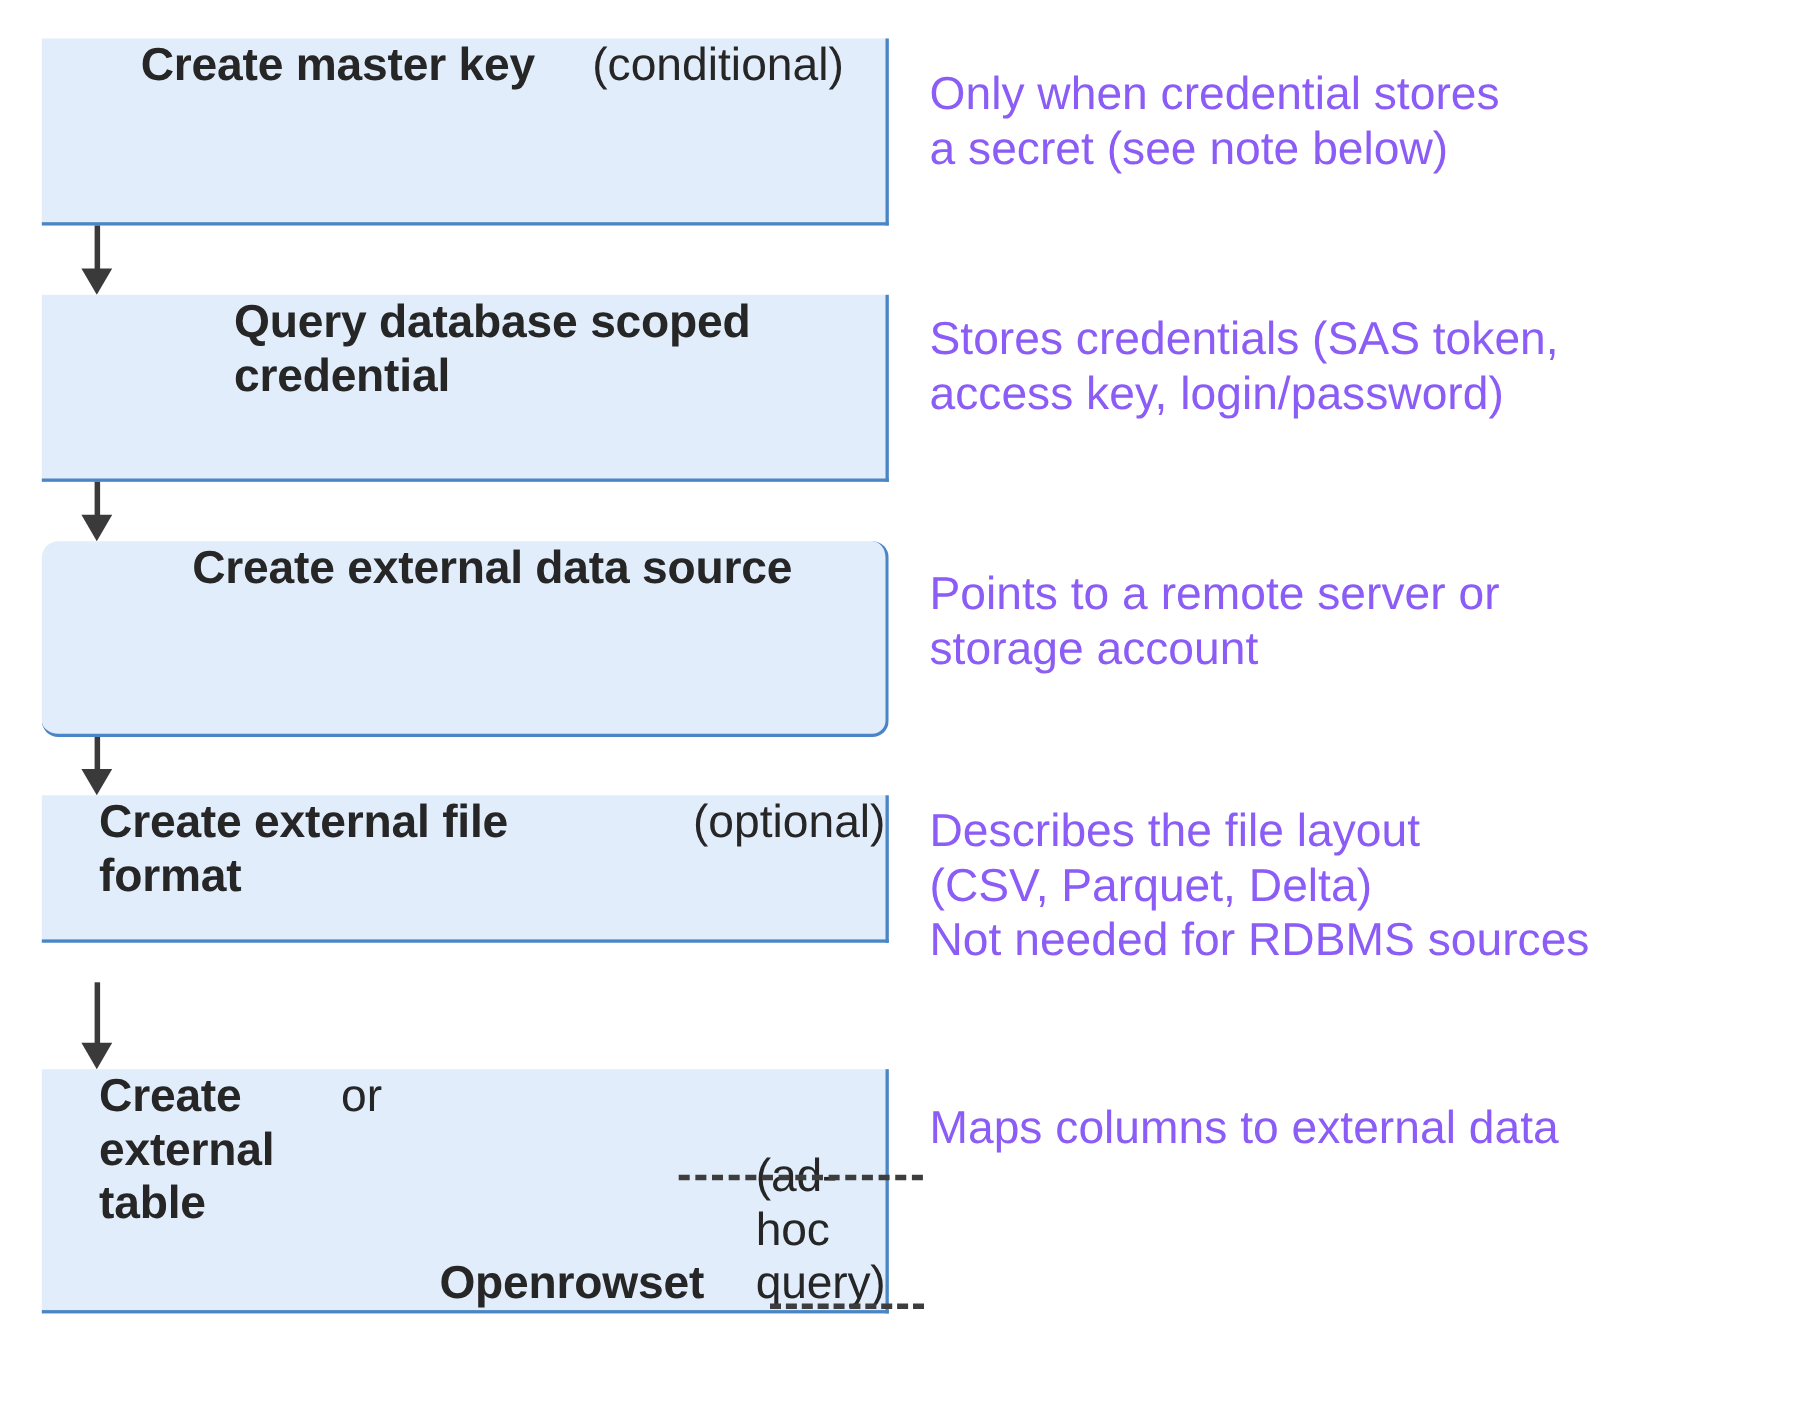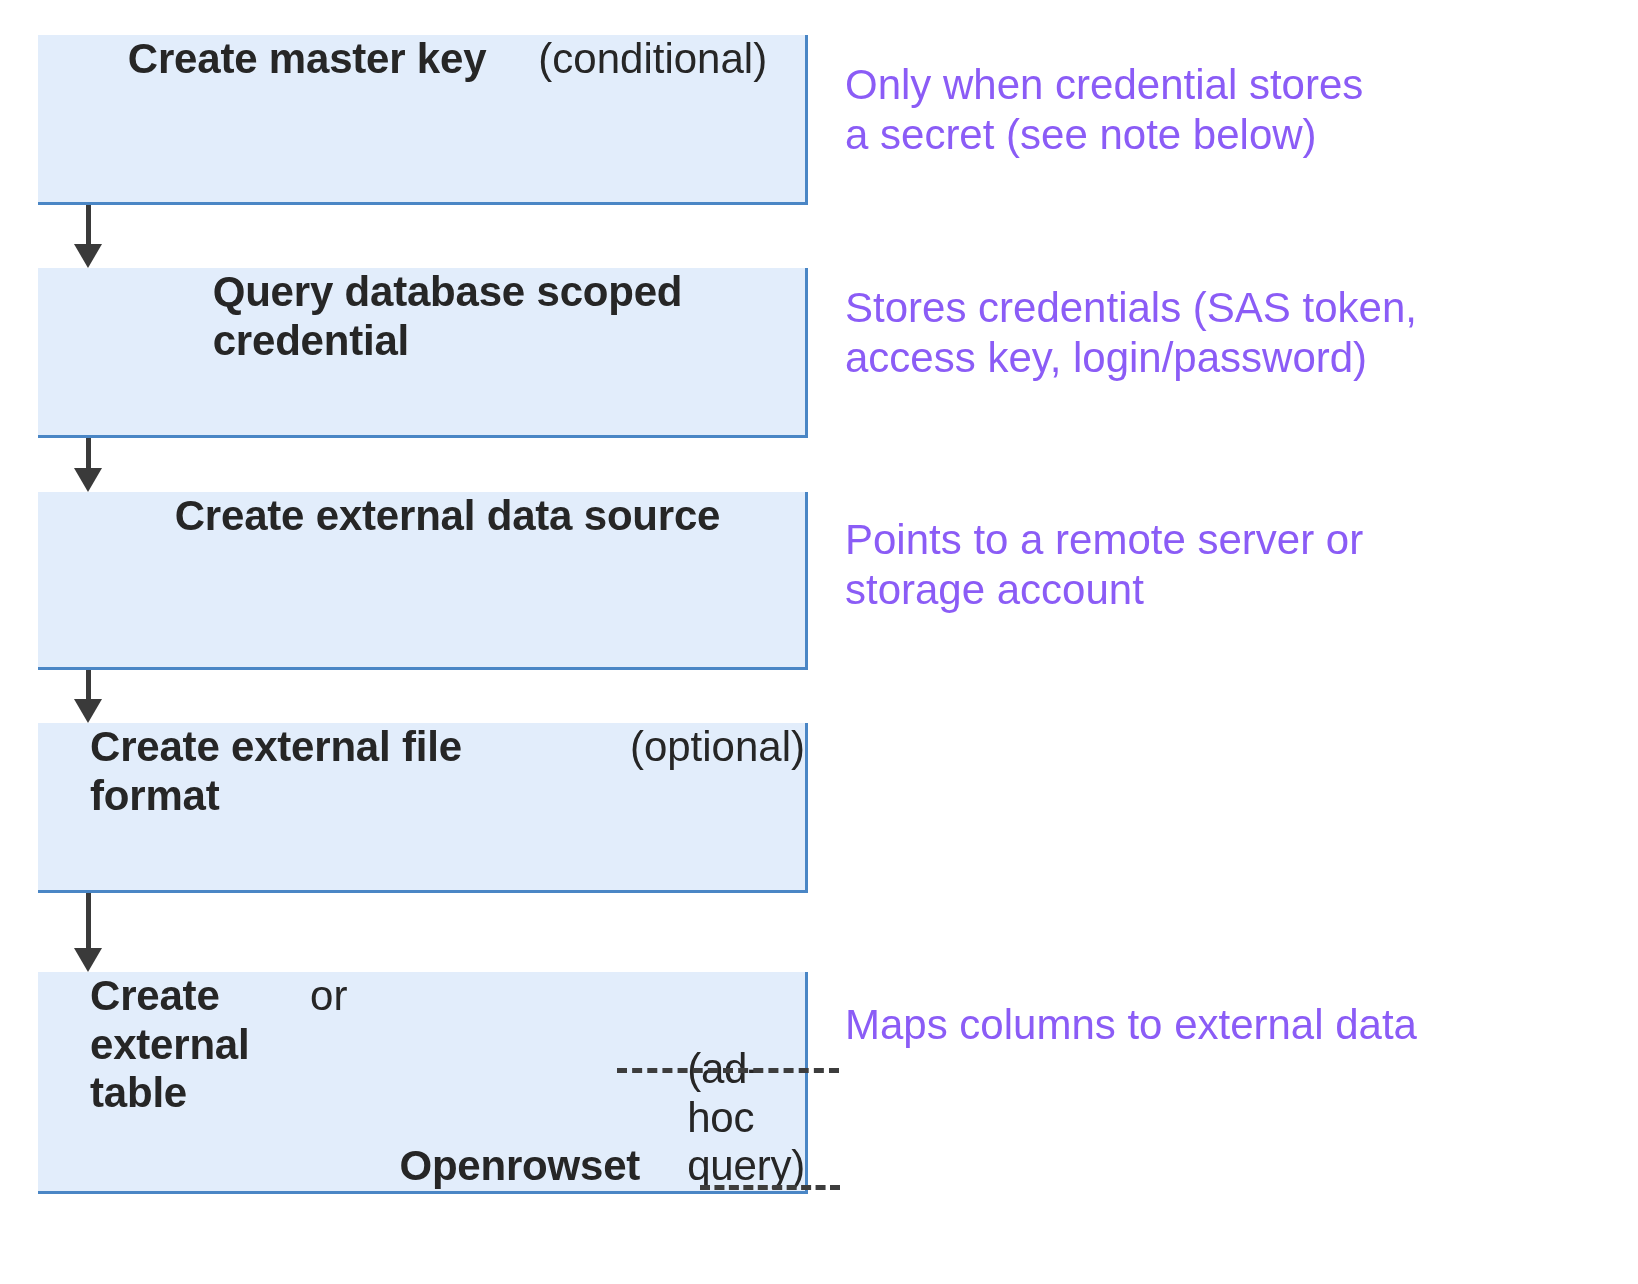--- a/index.html
+++ b/index.html
@@ -51,22 +51,22 @@
     font-weight: normal;
     font-size: 42px;
     line-height: 1.16;
     padding-left: 52px;
     color: #262626;
   }
 
   
   #box-1 { top: 35px;   height: 170px; }
   #box-2 { top: 268px;  height: 170px; }
-  #box-3 { top: 492px;  height: 178px; }
-  #box-4 { top: 723px;  height: 170px; }
+  #box-3 { top: 492px;  height: 178px; border-radius: 15px; }
+  #box-4 { top: 723px;  height: 134px; }
   #box-5 { top: 972px;  height: 222px; }
 
   
   .note {
     position: absolute;
     left: 845px;
     font-size: 42px;
     line-height: 1.18;
     color: #8b5cf6;
     white-space: pre-line;
@@ -166,20 +166,23 @@
 
   <div class="arrow" id="arrow-3">
     <div class="shaft"></div>
     <div class="head"></div>
   </div>
 
   <div class="step-box" id="box-4">
     <div class="step-title">Create external file format</div>
     <div class="step-sub">(optional)</div>
   </div>
+  <div class="note" id="note-4">Describes the file layout
+(CSV, Parquet, Delta)
+Not needed for RDBMS sources</div>
 
   <div class="arrow" id="arrow-4">
     <div class="shaft"></div>
     <div class="head"></div>
   </div>
 
   <div class="step-box" id="box-5">
     <div class="step-title">Create external table</div>
     <div class="step-sub">or</div>
     <div class="step-title" style="display:flex; align-items:flex-end;gap:47px;">

